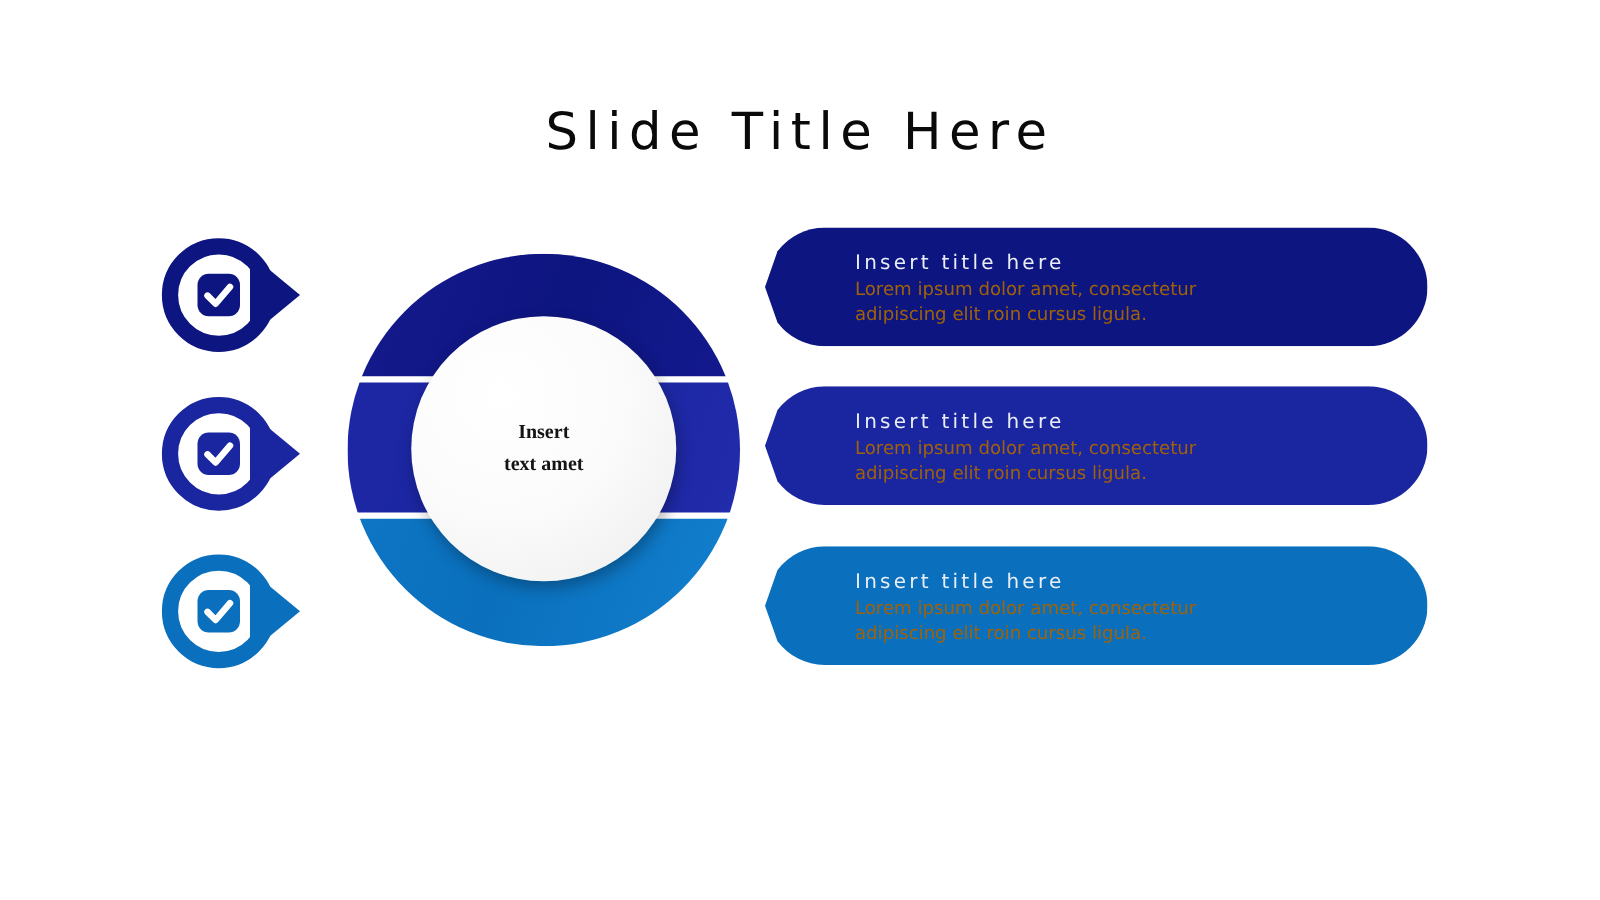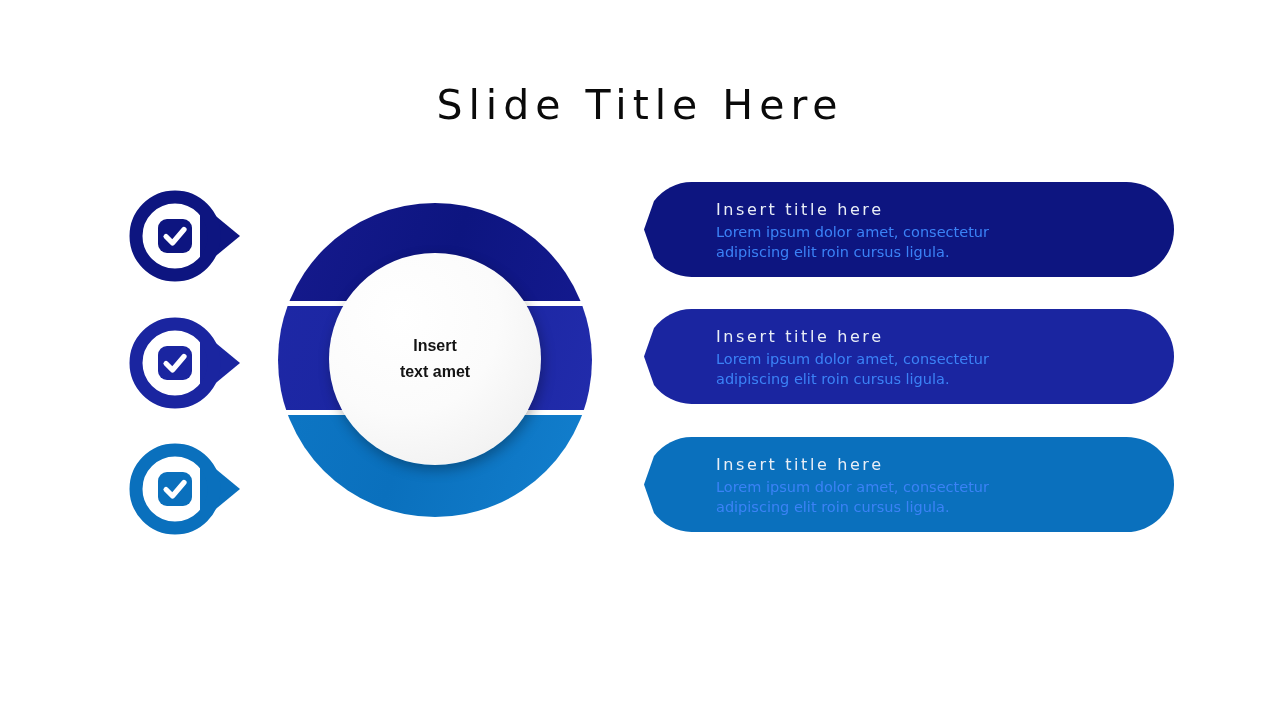--- a/index.html
+++ b/index.html
@@ -86,27 +86,27 @@
     display: flex;
     flex-direction: column;
     align-items: center;
     justify-content: center;
   }
   .center-line {
     font-size: 16px;
     font-weight: bold;
     color: #141414;
     line-height: 26px;
-    font-family: Liberation Sans, sans-serif;
+    font-family: Liberation Serif, serif;
   }
 
   
   .callout {
     position: absolute;
-    left: 644px;
+    left: 612px;
     width: 530px;
     height: 99px;
   }
   .callout svg {
     position: absolute;
     left: 0; top: 0;
     width: 530px; height: 95px;
   }
   .callout-text {
     position: absolute;
@@ -117,21 +117,21 @@
   .callout-title {
     font-size: 16px;
     letter-spacing: 2.6px;
     color: #e9eef6;
     line-height: 24px;
     white-space: nowrap;
     font-family: "DejaVu Sans", sans-serif;
   }
   .callout-body {
     font-size: 14.5px;
-    color: #3b82f6;
+    color: #a16207;
     line-height: 20px;
     font-family: "DejaVu Sans", sans-serif;
   }
   #callout-0 { top: 182px; }
   #callout-1 { top: 309px; }
   #callout-2 { top: 437px; }
 </style>
 </head>
 <body>
 

